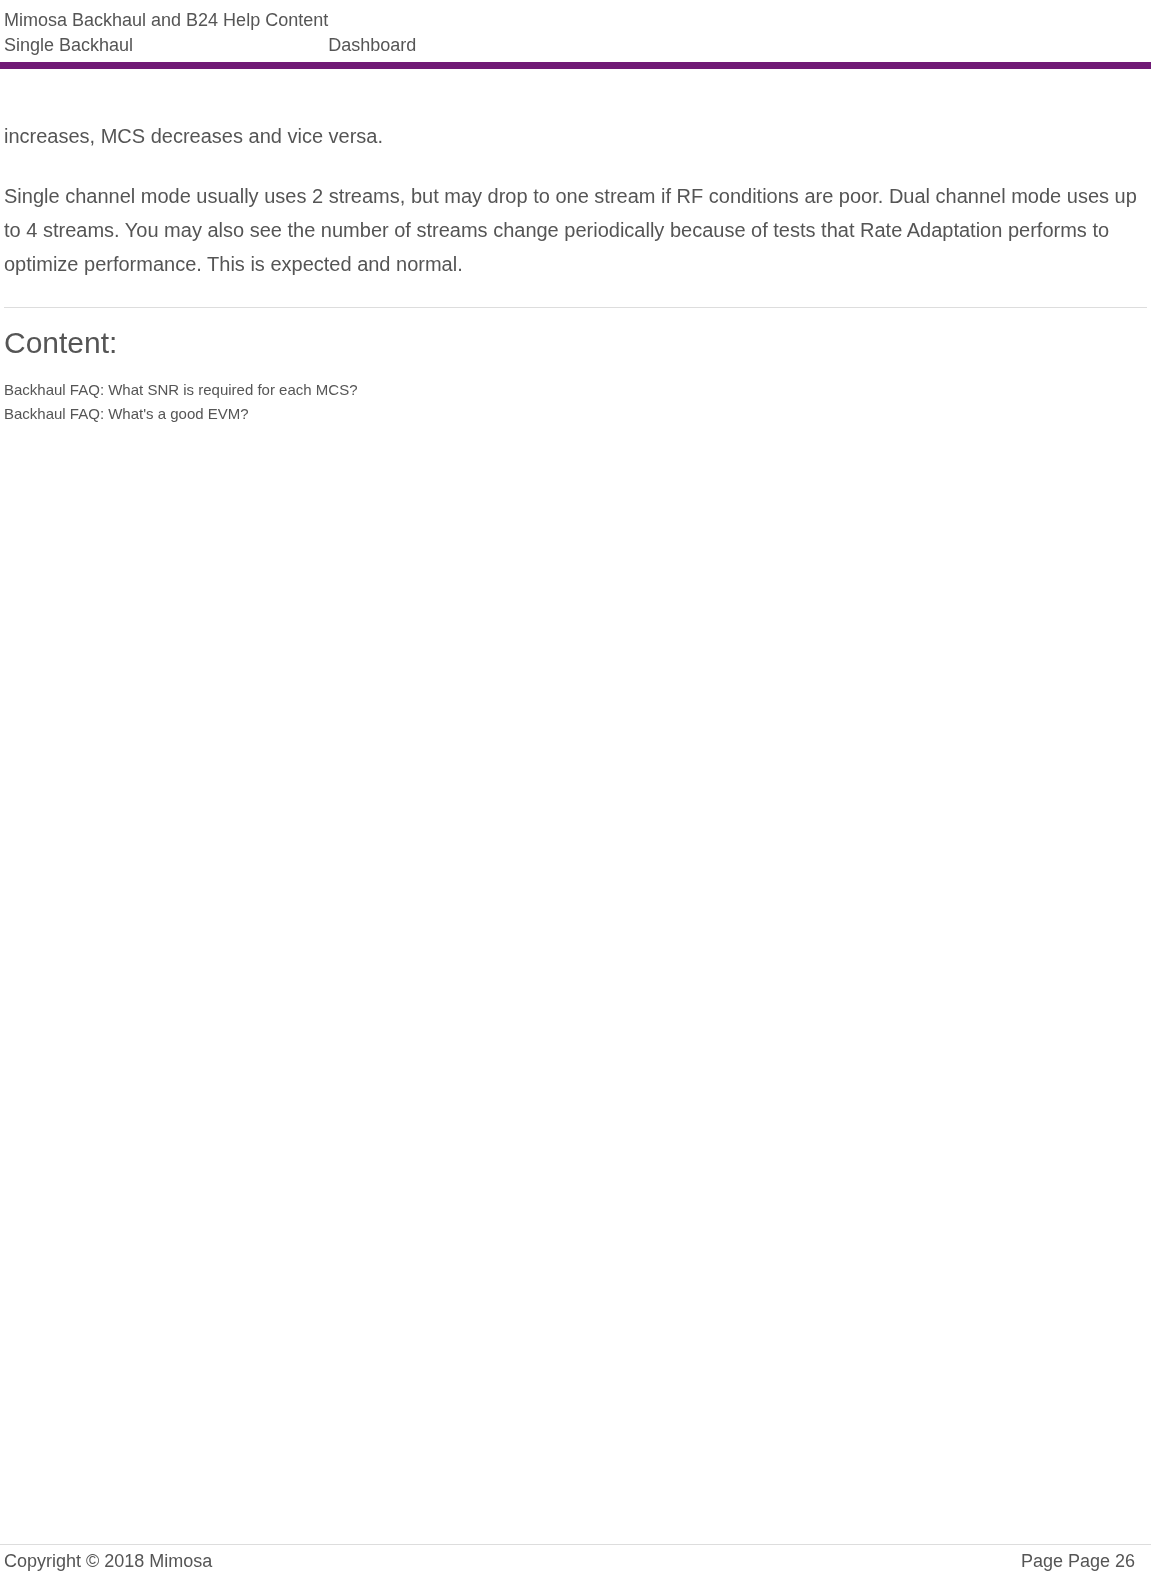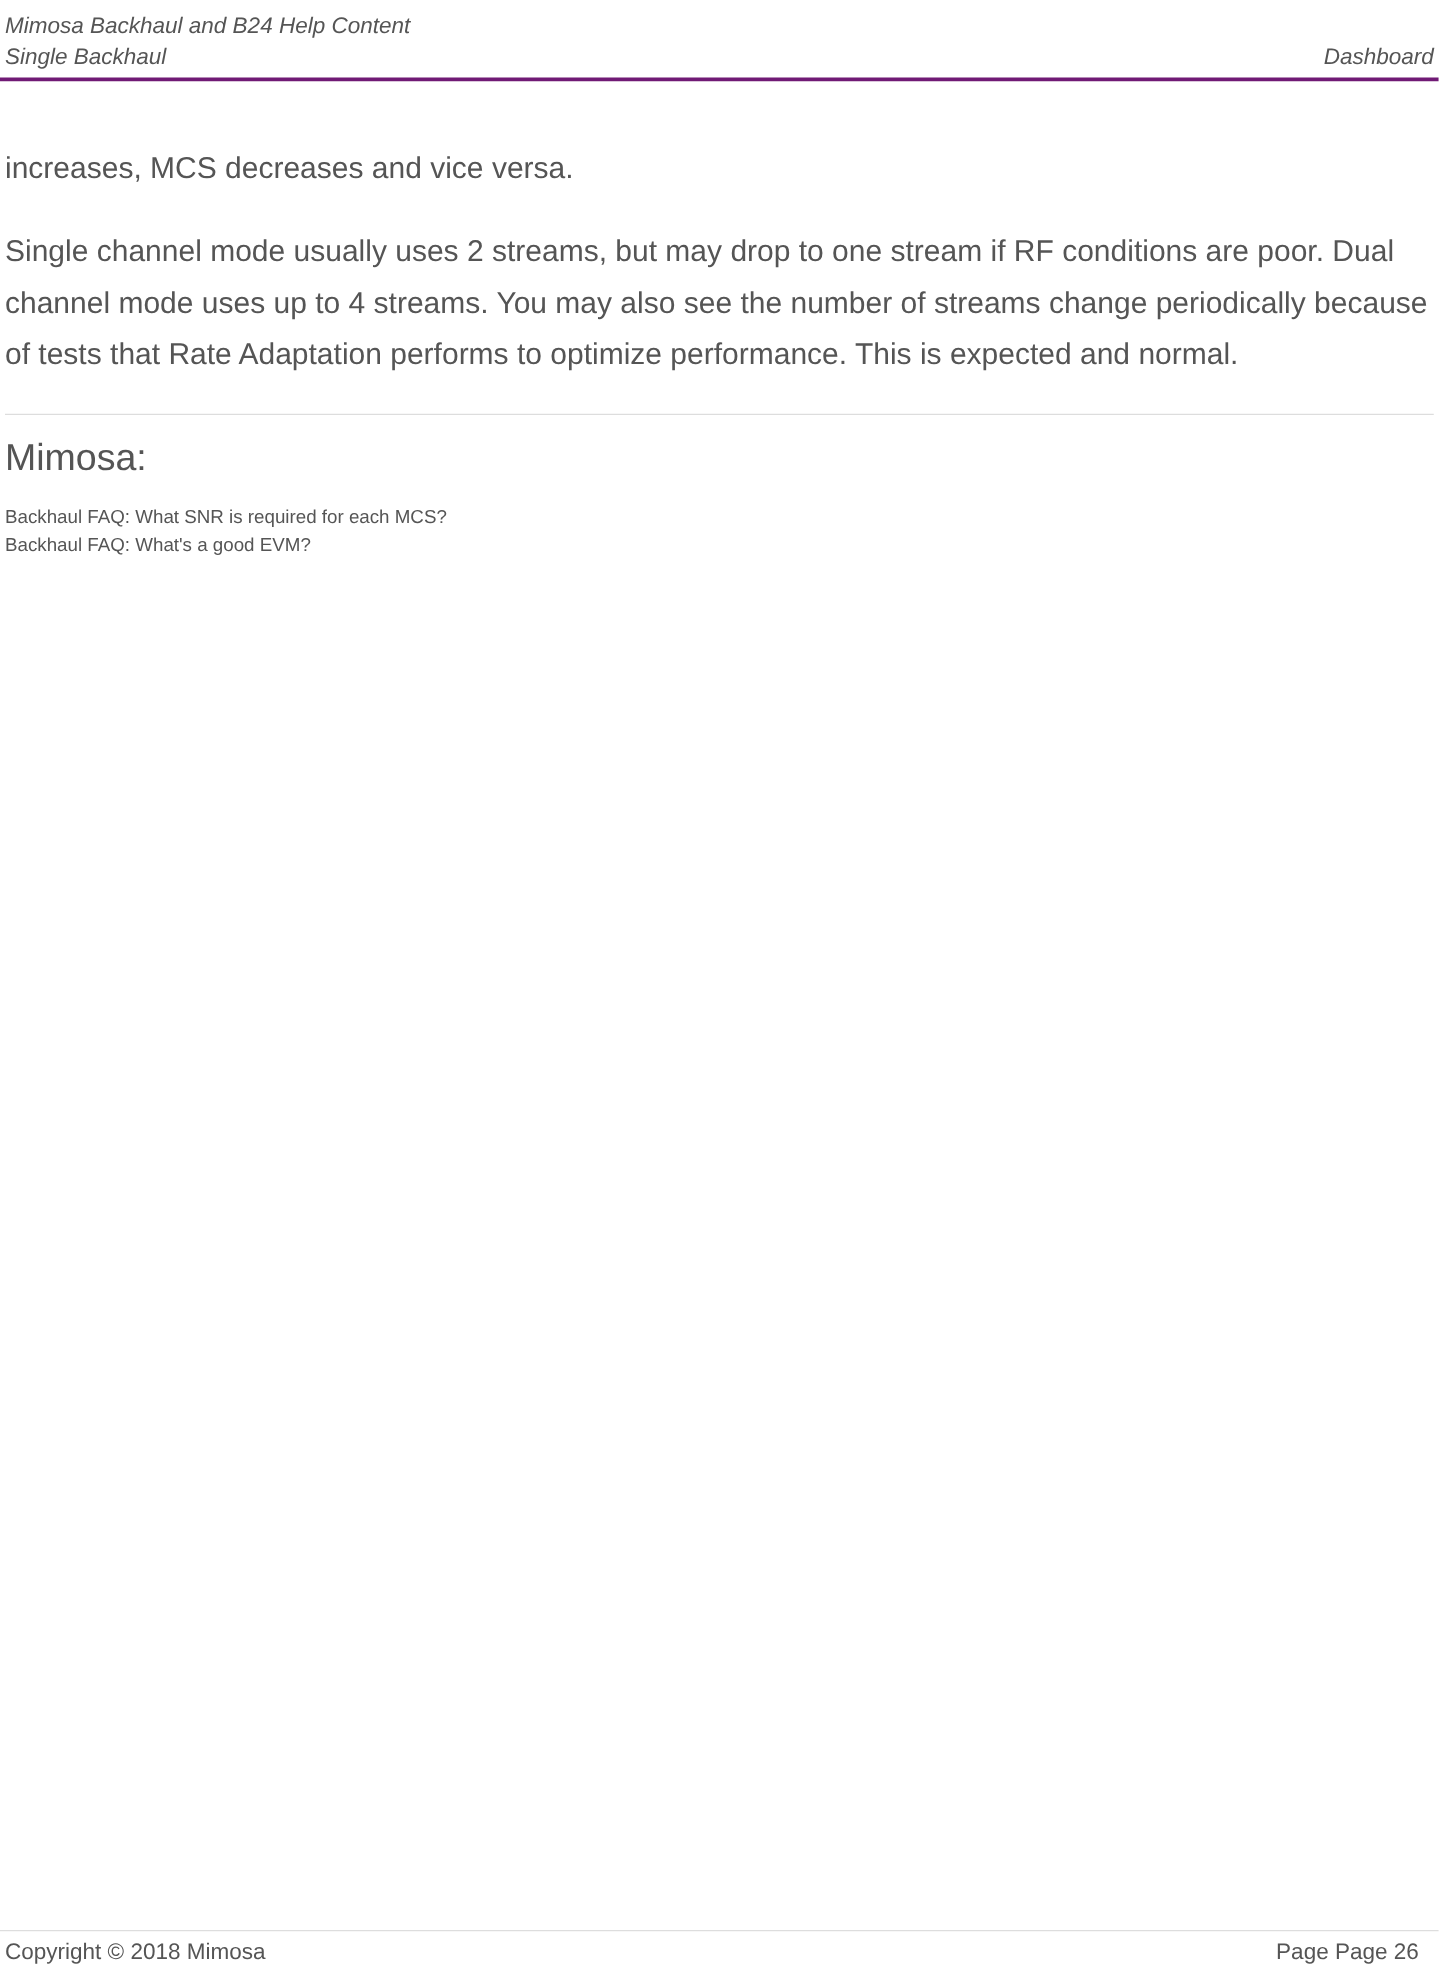--- a/index.html
+++ b/index.html
@@ -10,41 +10,40 @@
     body {
       font-family: "Segoe UI", Tahoma, Geneva, Verdana, sans-serif;
       color: #555;
       width: 1151px;
       height: 1580px;
       position: relative;
       background: #fff;
     }
     .header {
       display: flex;
-      justify-content: space-between;
+      justify-content: flex-start;
       align-items: flex-end;
       padding: 8px 4px 4px 4px;
-      border-bottom: 3px solid #701a75;
+      border-bottom: 7px solid #701a75;
       font-size: 18px;
       color: #555;
-      font-style: italic;
     }
     .header-left {
       display: flex;
       flex-direction: column;
       line-height: 1.4;
     }
     .header-right {
       line-height: 1.4;
     }
     .content {
       padding: 50px 4px 0 4px;
     }
     .paragraph {
-      font-size: 24px;
+      font-size: 20px;
       line-height: 1.7;
       color: #555;
       margin-bottom: 26px;
     }
     .divider {
       border: none;
       border-top: 1px solid #ddd;
       margin: 12px 0 18px 0;
     }
     .related-heading {
@@ -83,21 +82,21 @@
     <span>Mimosa Backhaul and B24 Help Content</span>
     <span>Single Backhaul</span>
   </div>
   <div class="header-right">Dashboard</div>
 </div>
 
 <div class="content">
   <p class="paragraph">increases, MCS decreases and vice versa.</p>
   <p class="paragraph">Single channel mode usually uses 2 streams, but may drop to one stream if RF conditions are poor. Dual channel mode uses up to 4 streams.  You may also see the number of streams change periodically because of tests that Rate Adaptation performs to optimize performance. This is expected and normal.</p>
   <hr class="divider">
-  <h2 class="related-heading">Mimosa:</h2>
+  <h2 class="related-heading">Content:</h2>
   <ul class="related-list">
     <li class="related-item">Backhaul FAQ: What SNR is required for each MCS?</li>
     <li class="related-item">Backhaul  FAQ: What's a good EVM?</li>
   </ul>
 </div>
 
 <div class="footer">
   <span>Copyright © 2018 Mimosa</span>
   <span>Page Page 26</span>
 </div>

